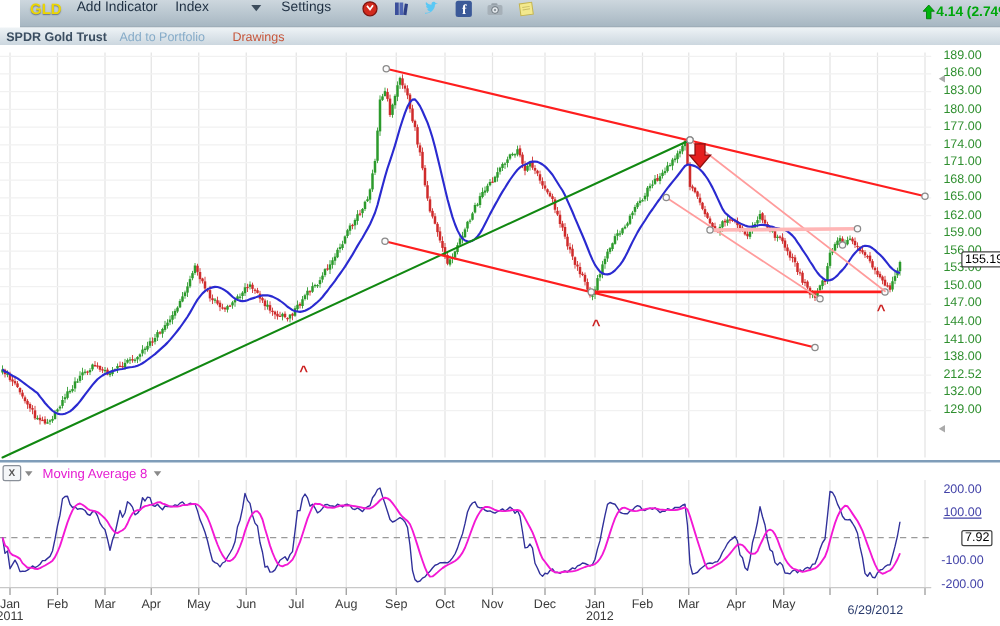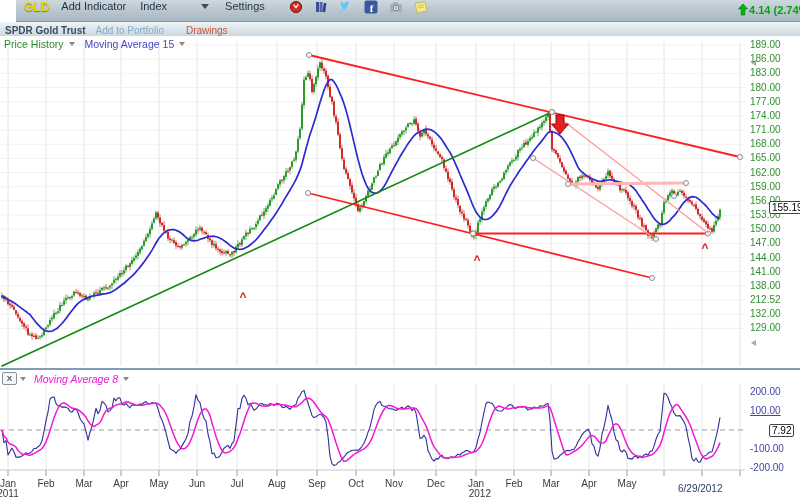--- a/index.html
+++ b/index.html
@@ -29,25 +29,25 @@
   .addport{color:#85abc8;margin-right:22px;}
   .drawings{color:#c6553a;}
 
   
   .pane-header{position:absolute;z-index:4;font-size:10.5px;display:flex;align-items:center;background:transparent;}
   .ph-price{left:4px;top:38px;}
   .ph-cci{left:2px;top:372px;}
   .grn{color:#2e8b2e;margin-right:2px;}
   .blu{color:#4646c8;margin-left:10px;margin-right:2px;}
   .navy{color:#32405e;margin-left:7px;margin-right:2px;}
-  .mag{color:#e51ed2;margin-left:8px;margin-right:2px;font-style:italic;}
+  .mag{color:#e51ed2;margin-left:8px;margin-right:2px;}
   .xbox{width:13px;height:11px;border:1px solid #8a9099;background:#f4f6f8;color:#555;
     font-size:8px;line-height:11px;text-align:center;border-radius:2px;font-weight:bold;}
 
-  .axis-label{position:absolute;width:40px;text-align:left;font-size:10px;line-height:10px;z-index:3;}
+  .axis-label{position:absolute;width:40px;text-align:center;font-size:10px;line-height:10px;z-index:3;}
   .marker{position:absolute;left:745px;z-index:4;background:#fff;border:1px solid #444;border-radius:2px;
     font-size:10px;line-height:11px;padding:0 2px;color:#000;margin-left:24px;}
   .month-label{position:absolute;width:30px;text-align:center;font-size:10px;color:#3a3a3a;z-index:3;}
   .date-label{position:absolute;left:678px;top:483px;font-size:10px;color:#2b3c6e;z-index:3;}
   .collapse-arrow{position:absolute;width:0;height:0;border-top:3px solid transparent;
     border-bottom:3px solid transparent;border-right:5px solid #aaa;z-index:3;}
   svg.canvas{position:absolute;left:0;top:0;z-index:1;}
 </style>
 </head>
 <body>
@@ -948,26 +948,20 @@
       <span>4.14 (2.74%)</span>
     </span>
   </div>
 
   <div class="subbar">
     <span class="spdr">SPDR Gold Trust</span>
     <span class="addport">Add to Portfolio</span>
     <span class="drawings">Drawings</span>
   </div>
 
-  <div class="pane-header ph-price">
-    <span class="grn">Price History</span>
-    <span class="caret sm"></span>
-    <span class="blu">Moving Average 15</span>
-    <span class="caret sm"></span>
-  </div>
 
   <div class="pane-header ph-cci">
     <span class="xbox">X</span>
     <span class="caret sm"></span>
     <span class="mag">Moving Average 8</span>
     <span class="caret sm"></span>
   </div>
 
   <div class="marker" style="top:201px">155.19</div>
   <div class="marker" style="top:424px">7.92</div>

